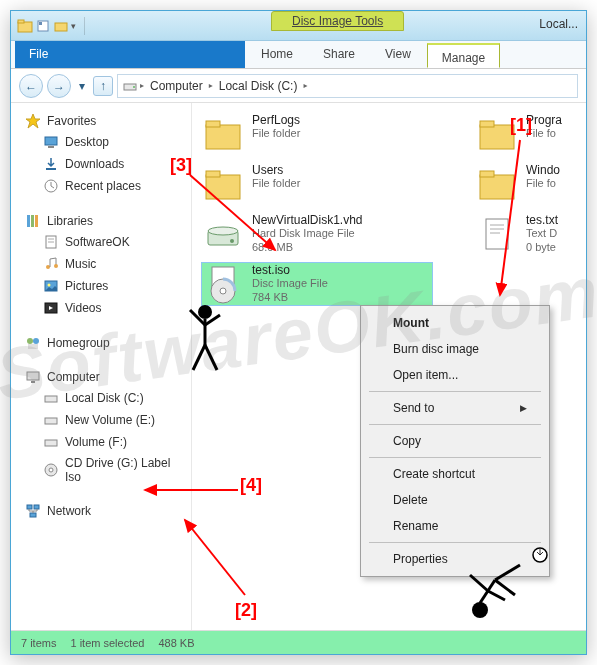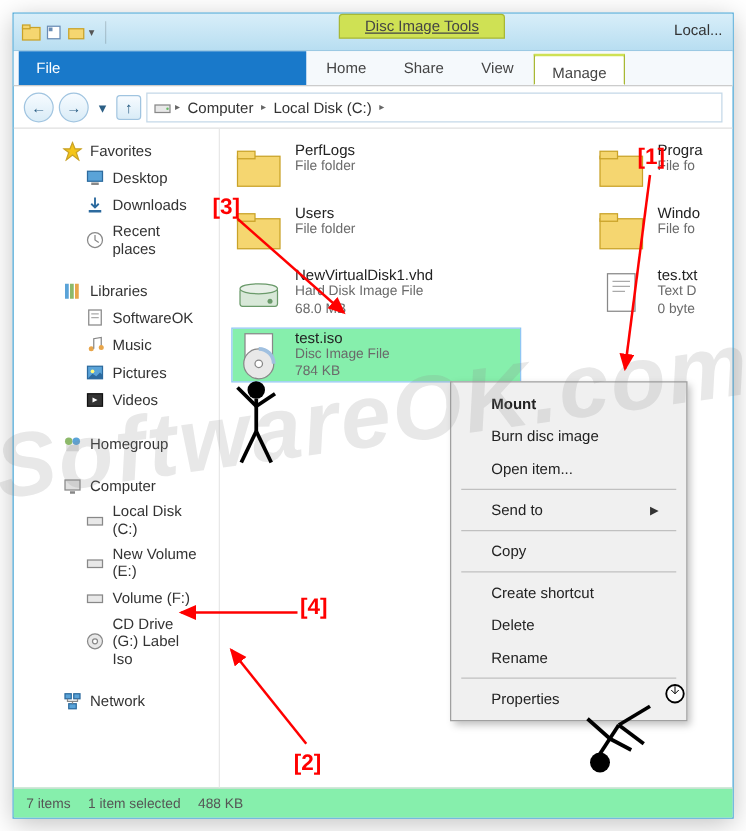--- a/index.html
+++ b/index.html
@@ -18,29 +18,29 @@
 .ribbon-tabs .tab.file { background: #1979ca; color: #fff; font-weight: normal; }
 .ribbon-tabs .tab.manage { background: #fff; border: 1px solid #a8b834; border-top: 2px solid #cfe154; border-bottom: 1px solid #fff; margin-top: 2px; }
 
 .navbar { height: 34px; display: flex; align-items: center; gap: 4px; padding: 4px 8px; border-bottom: 1px solid #e0e0e0; font-size: 12px; }
 .navbtn { width: 24px; height: 24px; border: 1px solid #a0c4e0; border-radius: 50%; background: linear-gradient(#f7fbff,#d9ecf7); display: flex; align-items: center; justify-content: center; color: #2c5f85; }
 .navbtn.small { width: 14px; height: 14px; border: none; background: none; }
 .breadcrumb { flex: 1; height: 24px; border: 1px solid #c4d8e8; background: #fff; display: flex; align-items: center; padding: 0 4px; gap: 2px; }
 .breadcrumb .seg { padding: 0 4px; color: #333; }
 .breadcrumb .caret { color: #666; font-size: 8px; }
 
-.body { display: flex; height: calc(100% - 30px - 28px - 34px - 24px); padding-left: 25px; }
+.body { display: flex; height: calc(100% - 30px - 28px - 34px - 24px); }
 .sidebar { width: 195px; border-right: 1px solid #e8e8e8; padding: 8px 4px; font-size: 12px; overflow: hidden; }
 .sidebar .group { margin-bottom: 14px; }
 .sidebar .ghdr { display: flex; align-items: center; gap: 6px; padding: 2px 10px; color: #333; }
 .sidebar .item { display: flex; align-items: center; gap: 6px; padding: 3px 10px 3px 28px; color: #333; cursor: default; }
 .mini { width: 16px; height: 16px; display: inline-flex; }
 
 .content { flex: 1; padding: 10px 10px; font-size: 12px; position: relative; }
-.file-row { display: flex; gap: 60px; margin-bottom: 8px; }
+.file-row { display: flex; gap: 44px; margin-bottom: 8px; }
 .file { display: flex; gap: 8px; width: 230px; }
 .file.sel { background: #86efac; outline: 1px solid #8ec6f3; }
 .ficon { width: 42px; height: 42px; flex-shrink: 0; display: flex; align-items: center; justify-content: center; }
 .ftext { line-height: 1.2; }
 .fname { color: #222; }
 .fmeta { color: #6a6a6a; font-size: 11px; }
 
 .context-menu { position: absolute; left: 360px; top: 305px; width: 190px; background: #f0f0f0; border: 1px solid #a0a0a0; box-shadow: 3px 3px 6px rgba(0,0,0,.25); font-size: 12px; padding: 4px 2px; }
 .context-menu .mi { padding: 6px 20px 6px 30px; color: #222; display: flex; justify-content: space-between; align-items: center; cursor: default; }
 .context-menu .mi.bold { font-weight: bold; }

